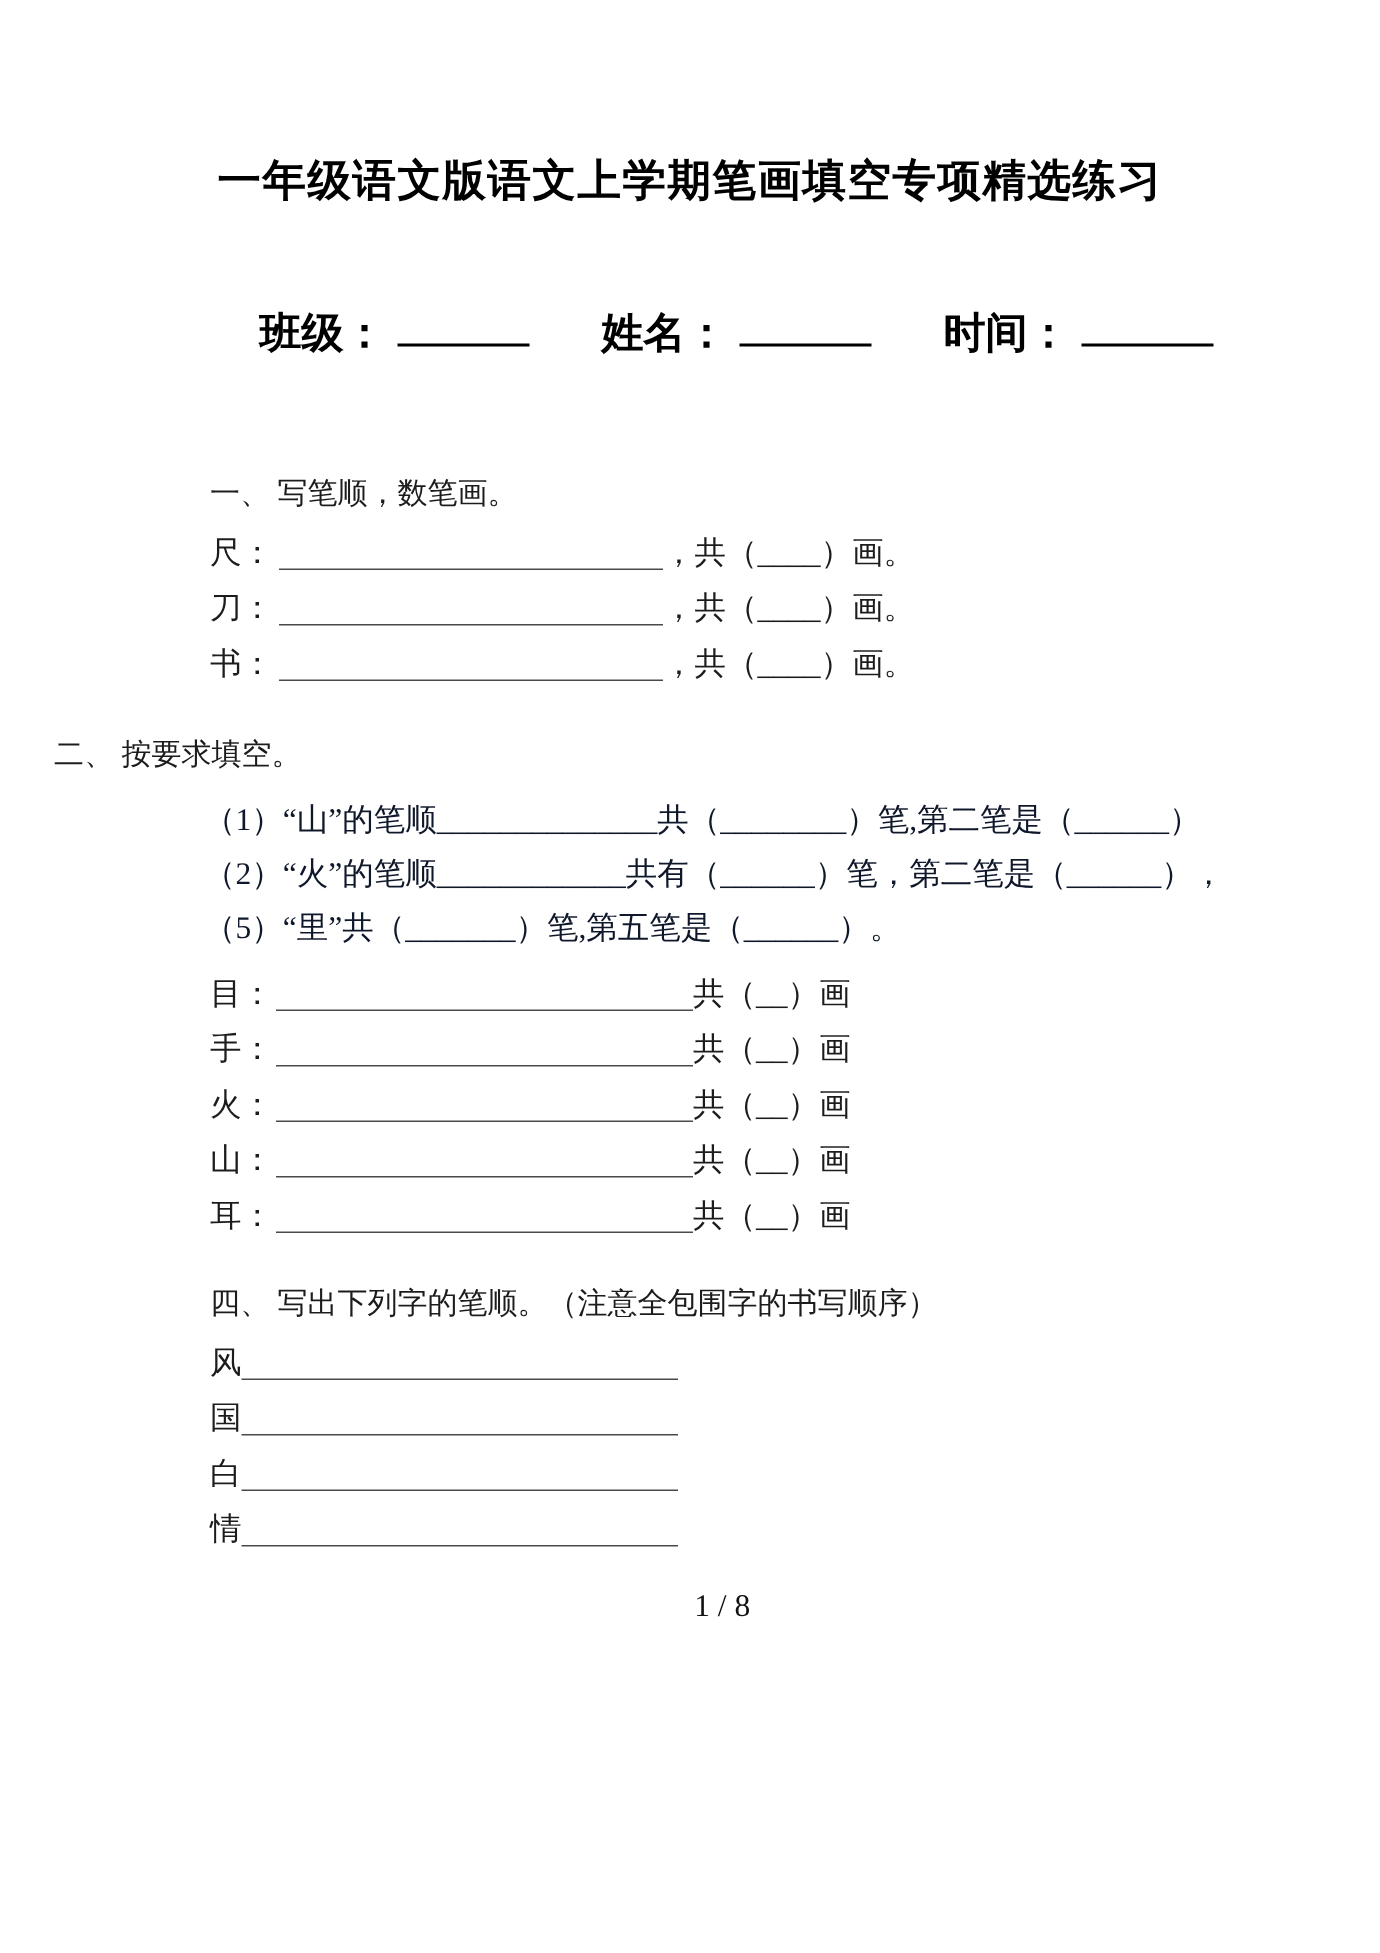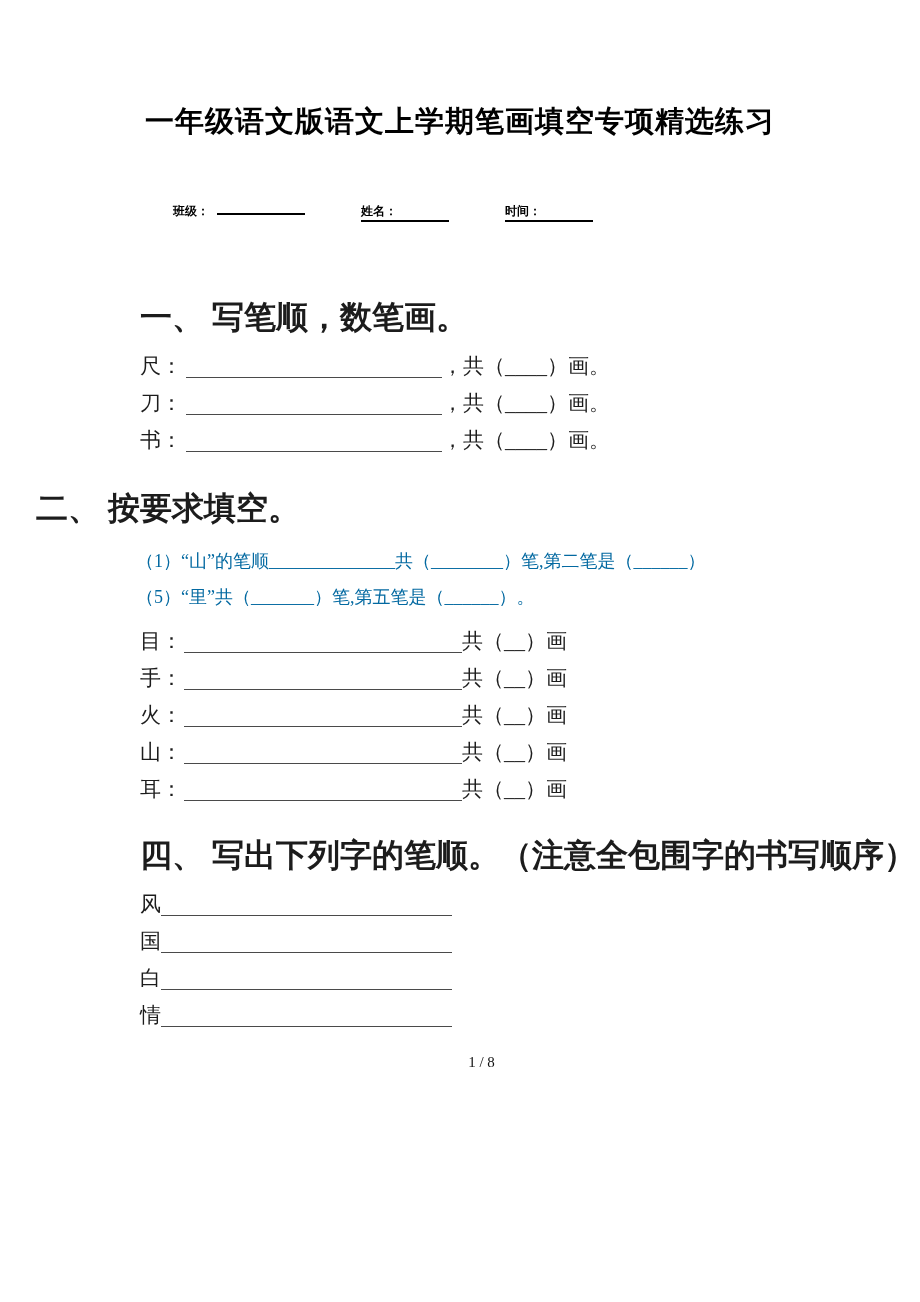--- a/index.html
+++ b/index.html
@@ -24,36 +24,36 @@
     font-weight: bold;
     font-family: "Liberation Sans", sans-serif;
     color: #000000;
     letter-spacing: 1px;
   }
   .header-row {
     display: flex;
     margin: 62px 0 0 173px;
     font-family: "Liberation Sans", sans-serif;
     font-weight: bold;
-    font-size: 12px;
+    font-size: 28px;
     color: #000000;
   }
   .hfield { display: flex; align-items: baseline; }
-  .hfield + .hfield { margin-left: 48px; flex-direction: column; }
+  .hfield + .hfield { margin-left: 48px; }
   .hblank {
     display: inline-block;
     width: 88px;
     height: 1px;
     border-bottom: 2px solid #000000;
     margin-left: 8px;
   }
   .sec-heading {
     margin-left: 140px;
-    font-size: 32px;
-    font-weight: bold;
+    font-size: 20px;
+    font-weight: normal;
     color: #1c1c1c;
     white-space: pre;
   }
   .sec1-heading { margin-top: 74px; }
   .sec2-heading { margin-top: 28px; margin-left: 36px; }
   .sec3-heading { margin-top: 40px; }
   .sec4-heading { margin-top: 26px; }
   .rows { margin-top: 8px; }
   .row {
     display: flex;
@@ -69,29 +69,29 @@
     border-bottom: 1px solid #4a4a4a;
     align-self: flex-end;
     margin-bottom: 7px;
   }
   .s1-blank { width: 256px; margin-left: 4px; }
   .s3-blank { width: 278px; margin-left: 2px; }
   .s4-blank { width: 291px; }
   .s2-lines { margin-top: 12px; }
   .s2-line {
     margin-left: 136px;
-    font-size: 18px;
+    font-size: 21px;
     line-height: 36px;
     white-space: pre;
-    color: #0369a1;
+    color: #0f172a;
   }
   .pagenum {
     margin-top: 20px;
     text-align: center;
-    font-size: 15px;
+    font-size: 21px;
     color: #111111;
     padding-left: 43px;
   }
 </style>
 </head>
 <body>
 
 <div class="page">
 
   <h1 class="title">一年级语文版语文上学期笔画填空专项精选练习</h1>
@@ -126,20 +126,21 @@
     <div class="row">
       <span>书：</span>
       <span class="blank s1-blank"></span>
       <span>，共（____）画。</span>
     </div>
   </div>
 
   <h2 class="sec-heading sec2-heading">二、 按要求填空。</h2>
   <div class="s2-lines">
     <p class="s2-line">（1）“山”的笔顺______________共（________）笔,第二笔是（______）</p>
+    <p class="s2-line">（2）“火”的笔顺____________共有（______）笔，第二笔是（______），</p>
     <p class="s2-line">（5）“里”共（_______）笔,第五笔是（______）。</p>
   </div>
 
   <div class="rows">
     <div class="row">
       <span>目：</span>
       <span class="blank s3-blank"></span>
       <span>共（__）画</span>
     </div>
     <div class="row">

